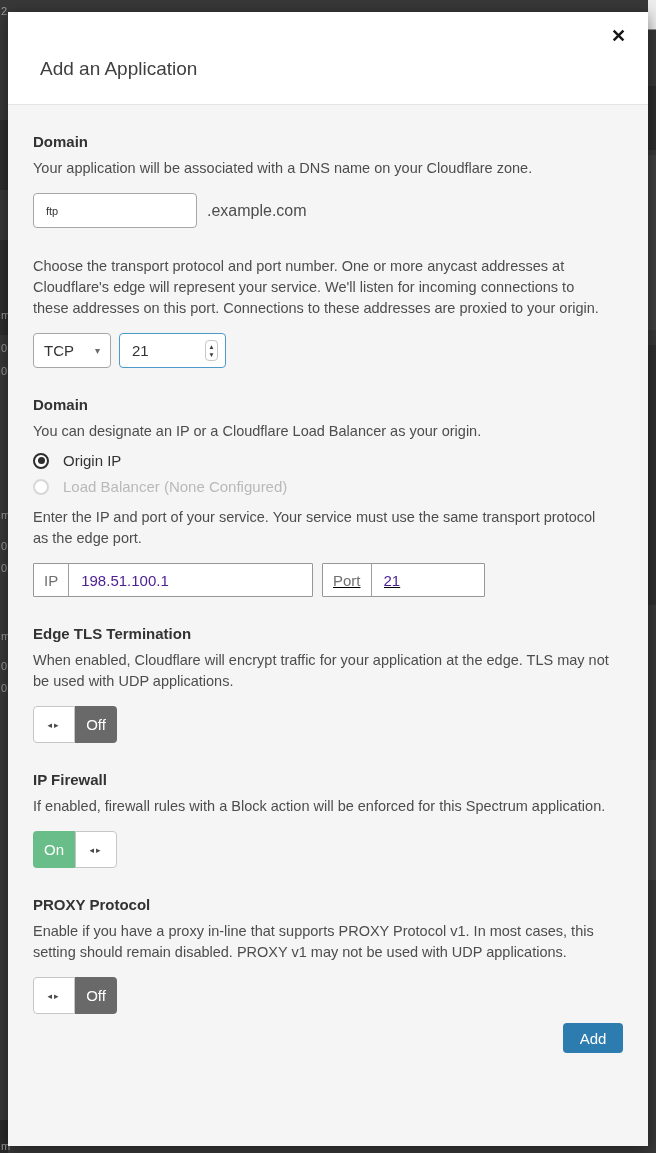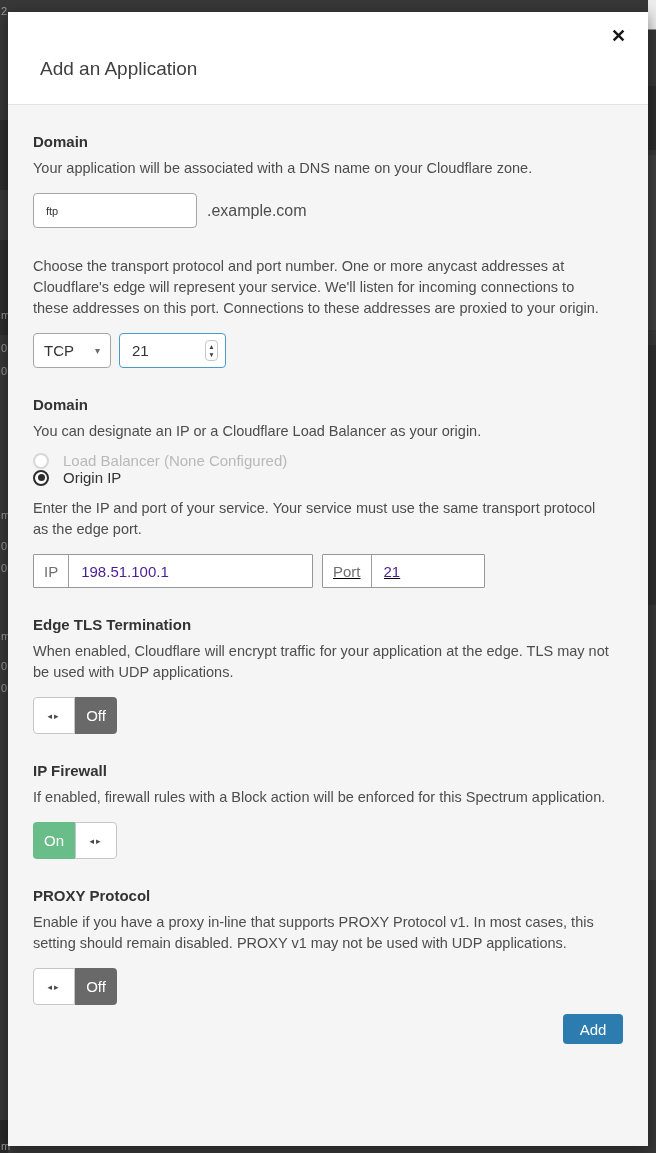--- a/index.html
+++ b/index.html
@@ -200,29 +200,29 @@
           </div>
         </div>
       </div>
     </div>
 
     <div class="section">
       <h3 class="sec-heading">Domain</h3>
       <p class="sec-desc" style="margin-bottom:10px">You can designate an IP or a Cloudflare Load Balancer as your origin.</p>
 
       <div class="radio-group">
-        <div class="radio-row" style="margin-bottom:0">
-          <span class="radio disabled"></span>
-          <span class="radio-label disabled">Load Balancer (None Configured)</span>
-        </div>
         <div class="radio-row">
           <span class="radio">
               <span class="dot"></span>
             </span>
           <span class="radio-label">Origin IP</span>
+        </div>
+        <div class="radio-row" style="margin-bottom:0">
+          <span class="radio disabled"></span>
+          <span class="radio-label disabled">Load Balancer (None Configured)</span>
         </div>
       </div>
 
       <p class="sec-desc">Enter the IP and port of your service. Your service must use the same transport protocol as the edge port.</p>
 
       <div class="ip-row">
         <div class="input-group ip-group">
           <span class="ig-label">IP</span>
           <input type="text" value="198.51.100.1" style="">
         </div>

